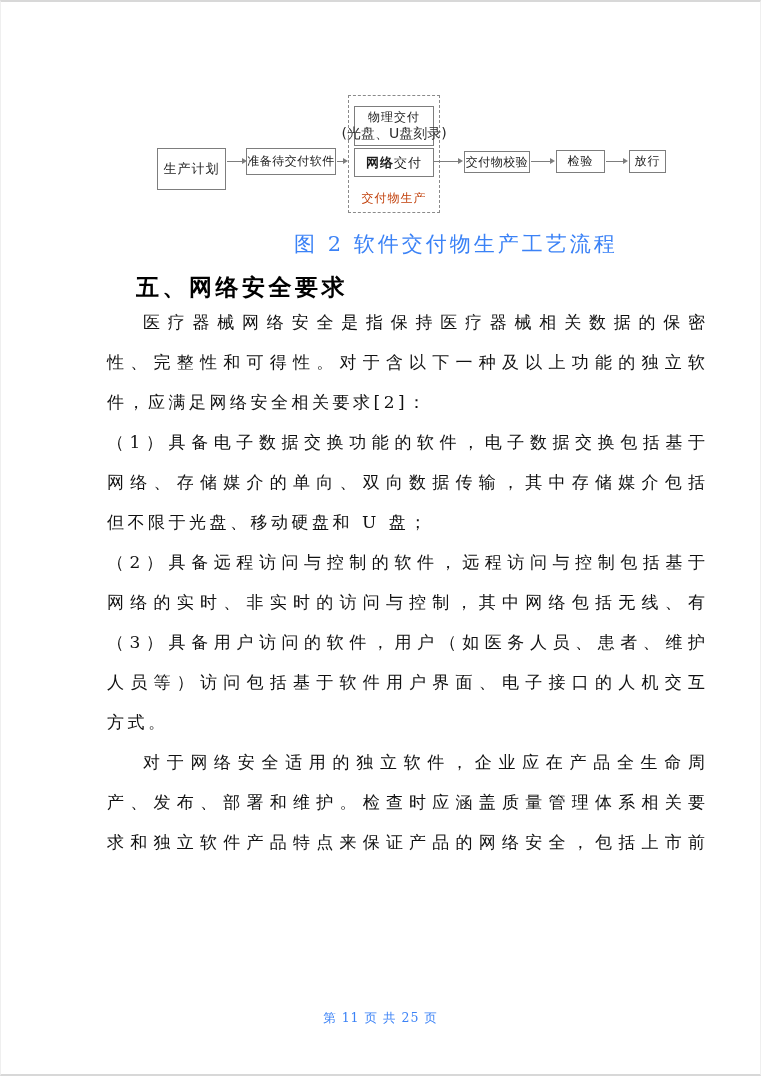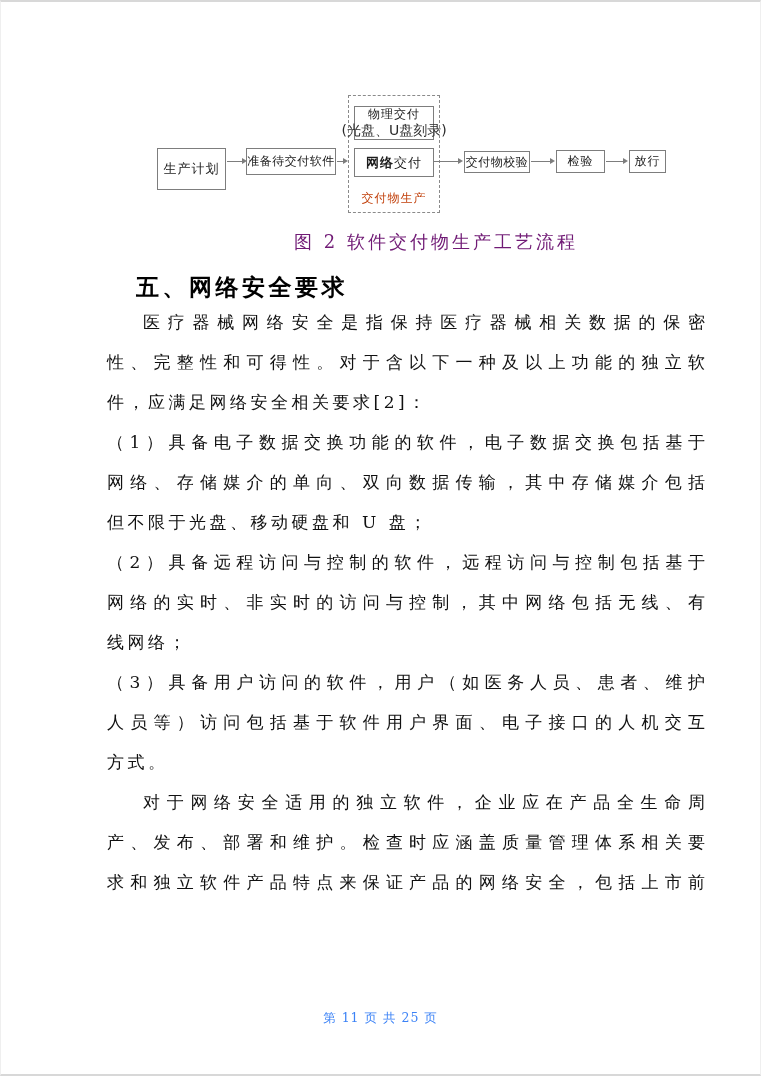--- a/index.html
+++ b/index.html
@@ -50,34 +50,34 @@
     border-bottom:3.5px solid transparent;
   }
   .bold-part { font-weight:bold; }
 
   
   #b-prod    { left:156px; top:146px; width:69px; height:42px; font-size:13px; }
   #a1        { left:226px; top:159px; width:16px; }
   #b-prep    { left:245px; top:146px; width:90px; height:27px; font-size:12px; letter-spacing:0.5px; }
   #a2        { left:336px; top:159px; width:7px;  }
   #g-dash    { left:347px; top:93px;  width:92px; height:118px; }
-  #b-phys    { left:353px; top:104px; width:80px; height:34px; }
+  #b-phys    { left:353px; top:104px; width:80px; height:40px; }
   #b-net     { left:353px; top:146px; width:80px; height:29px; font-size:13px; }
   #g-label   { left:347px; top:188px; width:92px; }
   #a3        { left:433px; top:159px; width:25px; }
   #b-verify  { left:463px; top:149px; width:66px; height:22px; font-size:12px; letter-spacing:0.5px; }
   #a4        { left:530px; top:159px; width:20px; }
   #b-insp    { left:555px; top:148px; width:49px; height:23px; }
   #a5        { left:605px; top:159px; width:18px; }
   #b-rel     { left:628px; top:148px; width:37px; height:23px; }
 
   
   .caption {
     position:absolute; left:293px; top:228px;
-    font-size:18px; letter-spacing:3px; white-space:nowrap; color:#701a75;
+    font-size:21px; letter-spacing:3px; white-space:nowrap; color:#3b82f6;
   }
   .heading {
     position:absolute; left:135px; top:270px; margin:0;
     font-size:23px; font-weight:bold; letter-spacing:3.5px; white-space:nowrap;
     color:#000;
     font-family:"DejaVu Sans","Liberation Sans",sans-serif;
   }
 
   
   .body-text {
@@ -136,21 +136,20 @@
 
   <div class="body-text" id="body-text">
       <div class="line just indent">医疗器械网络安全是指保持医疗器械相关数据的保密</div>
       <div class="line just">性、完整性和可得性。对于含以下一种及以上功能的独立软</div>
       <div class="line ragged">件，应满足网络安全相关要求[2]：</div>
       <div class="line just">（1）具备电子数据交换功能的软件，电子数据交换包括基于</div>
       <div class="line just">网络、存储媒介的单向、双向数据传输，其中存储媒介包括</div>
       <div class="line ragged">但不限于光盘、移动硬盘和 U 盘；</div>
       <div class="line just">（2）具备远程访问与控制的软件，远程访问与控制包括基于</div>
       <div class="line just">网络的实时、非实时的访问与控制，其中网络包括无线、有</div>
-      <div class="line ragged">线网络；</div>
       <div class="line just">（3）具备用户访问的软件，用户（如医务人员、患者、维护</div>
       <div class="line just">人员等）访问包括基于软件用户界面、电子接口的人机交互</div>
       <div class="line ragged">方式。</div>
       <div class="line just indent">对于网络安全适用的独立软件，企业应在产品全生命周</div>
       <div class="line just">产、发布、部署和维护。检查时应涵盖质量管理体系相关要</div>
       <div class="line just">求和独立软件产品特点来保证产品的网络安全，包括上市前</div>
     </div>
 
   <div class="footer">第 11 页 共 25 页</div>
 

